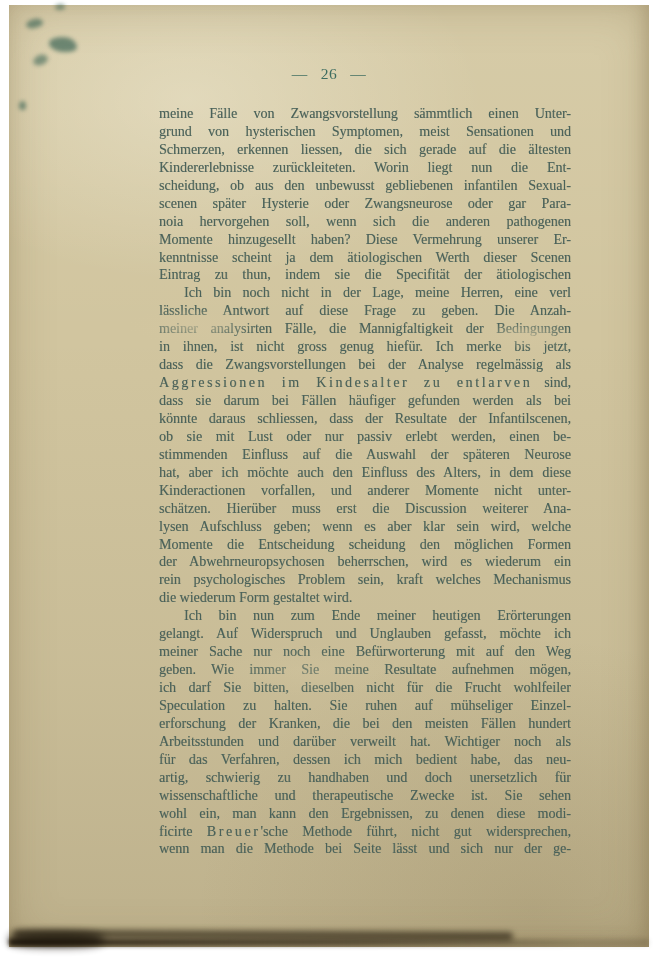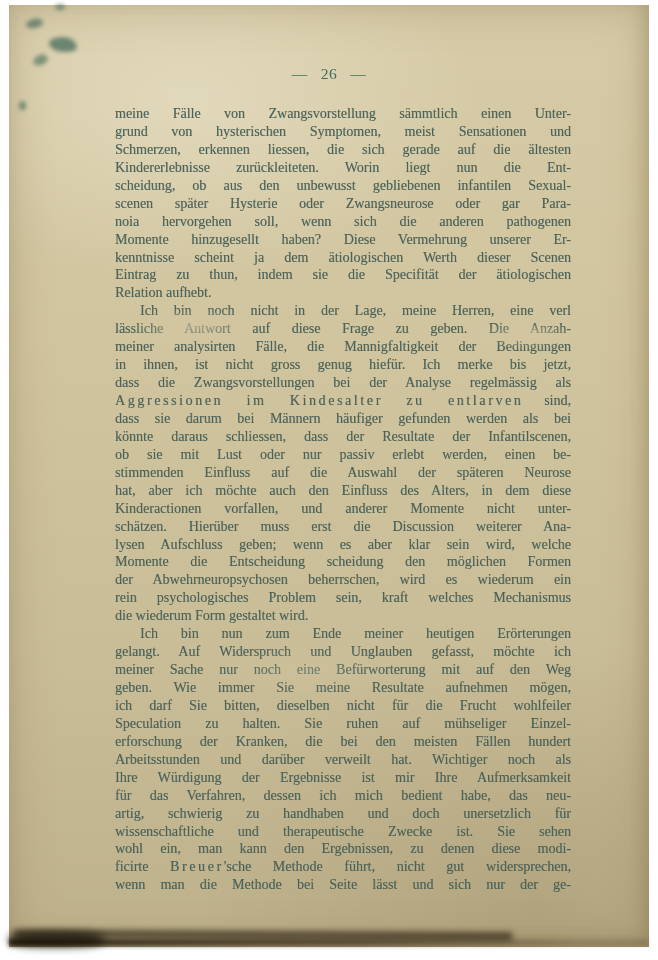--- a/index.html
+++ b/index.html
@@ -19,21 +19,21 @@
   .page-number{
     position:absolute;top:60px;left:0;width:100%;text-align:center;
     color:var(--num-ink,#3d6c60);font-size:15.5px;letter-spacing:.5px;
   }
   .page-number .num{margin:0 13px;}
   .text-block{
     position:absolute;left:106px;top:100px;width:456px;
     color:var(--ink,#4a625a);font-size:14px;
     text-shadow:0.4px 0.4px 0.6px rgba(60,80,72,.35);
   }
-  .line{height:17.95px;line-height:17.95px;text-align:justify;text-align-last:justify;overflow:hidden;}
+  .line{height:17.95px;line-height:17.95px;text-align:justify;text-align-last:justify;overflow:hidden;margin-left:44px;}
   .line.indent{padding-left:25px;}
   .line.no-fill{text-align-last:left;}
   .sp{letter-spacing:2.6px;}
   .stain{position:absolute;background:var(--stain,#235448);filter:blur(2px);
     border-radius:60% 40% 55% 45%/50% 60% 40% 50%;}
   #stain-a{left:17px;top:14px;width:17px;height:9px;transform:rotate(-12deg);opacity:.55;}
   #stain-b{left:40px;top:32px;width:28px;height:15px;transform:rotate(8deg);opacity:.6;}
   #stain-c{left:24px;top:50px;width:15px;height:10px;transform:rotate(-20deg);opacity:.5;}
   #stain-d{left:10px;top:96px;width:7px;height:9px;opacity:.55;}
   #stain-e{left:46px;top:-1px;width:10px;height:6px;opacity:.5;}
@@ -67,48 +67,46 @@
       <div class="line"><span class="n">meine Fälle von Zwangsvorstellung sämmtlich einen Unter-</span></div>
       <div class="line"><span class="n">grund von hysterischen Symptomen, meist Sensationen und</span></div>
       <div class="line"><span class="n">Schmerzen, erkennen liessen, die sich gerade auf die ältesten</span></div>
       <div class="line"><span class="n">Kindererlebnisse zurückleiteten. Worin liegt nun die Ent-</span></div>
       <div class="line"><span class="n">scheidung, ob aus den unbewusst gebliebenen infantilen Sexual-</span></div>
       <div class="line"><span class="n">scenen später Hysterie oder Zwangsneurose oder gar Para-</span></div>
       <div class="line"><span class="n">noia hervorgehen soll, wenn sich die anderen pathogenen</span></div>
       <div class="line"><span class="n">Momente hinzugesellt haben? Diese Vermehrung unserer Er-</span></div>
       <div class="line"><span class="n">kenntnisse scheint ja dem ätiologischen Werth dieser Scenen</span></div>
       <div class="line"><span class="n">Eintrag zu thun, indem sie die Specifität der ätiologischen</span></div>
-      <div class="line no-fill"><span class="n">Relation aufhebt.</span></div>
       <div class="line indent"><span class="n">Ich bin noch nicht in der Lage, meine Herren, eine verl</span></div>
       <div class="line"><span class="n">lässliche Antwort auf diese Frage zu geben. Die Anzah-</span></div>
       <div class="line"><span class="n">meiner analysirten Fälle, die Mannigfaltigkeit der Bedingungen</span></div>
       <div class="line"><span class="n">in ihnen, ist nicht gross genug hiefür. Ich merke bis jetzt,</span></div>
       <div class="line"><span class="n">dass die Zwangsvorstellungen bei der Analyse regelmässig als</span></div>
       <div class="line"><span class="sp">Aggressionen im Kindesalter zu entlarven</span><span class="n"> sind,</span></div>
-      <div class="line"><span class="n">dass sie darum bei Männern häufiger gefunden werden als bei</span></div>
+      <div class="line"><span class="n">dass sie darum bei Fällen häufiger gefunden werden als bei</span></div>
       <div class="line"><span class="n">könnte daraus schliessen, dass der Resultate der Infantilscenen,</span></div>
       <div class="line"><span class="n">ob sie mit Lust oder nur passiv erlebt werden, einen be-</span></div>
       <div class="line"><span class="n">stimmenden Einfluss auf die Auswahl der späteren Neurose</span></div>
       <div class="line"><span class="n">hat, aber ich möchte auch den Einfluss des Alters, in dem diese</span></div>
       <div class="line"><span class="n">Kinderactionen vorfallen, und anderer Momente nicht unter-</span></div>
       <div class="line"><span class="n">schätzen. Hierüber muss erst die Discussion weiterer Ana-</span></div>
       <div class="line"><span class="n">lysen Aufschluss geben; wenn es aber klar sein wird, welche</span></div>
       <div class="line"><span class="n">Momente die Entscheidung scheidung den möglichen Formen</span></div>
       <div class="line"><span class="n">der Abwehrneuropsychosen beherrschen, wird es wiederum ein</span></div>
       <div class="line"><span class="n">rein psychologisches Problem sein, kraft welches Mechanismus</span></div>
       <div class="line no-fill"><span class="n">die wiederum Form gestaltet wird.</span></div>
       <div class="line indent"><span class="n">Ich bin nun zum Ende meiner heutigen Erörterungen</span></div>
       <div class="line"><span class="n">gelangt. Auf Widerspruch und Unglauben gefasst, möchte ich</span></div>
       <div class="line"><span class="n">meiner Sache nur noch eine Befürworterung mit auf den Weg</span></div>
       <div class="line"><span class="n">geben. Wie immer Sie meine Resultate aufnehmen mögen,</span></div>
       <div class="line"><span class="n">ich darf Sie bitten, dieselben nicht für die Frucht wohlfeiler</span></div>
       <div class="line"><span class="n">Speculation zu halten. Sie ruhen auf mühseliger Einzel-</span></div>
       <div class="line"><span class="n">erforschung der Kranken, die bei den meisten Fällen hundert</span></div>
       <div class="line"><span class="n">Arbeitsstunden und darüber verweilt hat. Wichtiger noch als</span></div>
-      <div class="line"><span class="n">Ihre Würdigung der Ergebnisse ist mir Ihre Aufmerksamkeit</span></div>
       <div class="line"><span class="n">für das Verfahren, dessen ich mich bedient habe, das neu-</span></div>
       <div class="line"><span class="n">artig, schwierig zu handhaben und doch unersetzlich für</span></div>
       <div class="line"><span class="n">wissenschaftliche und therapeutische Zwecke ist. Sie sehen</span></div>
       <div class="line"><span class="n">wohl ein, man kann den Ergebnissen, zu denen diese modi-</span></div>
       <div class="line"><span class="n">ficirte </span><span class="sp">Breuer</span><span class="n">'sche Methode führt, nicht gut widersprechen,</span></div>
       <div class="line"><span class="n">wenn man die Methode bei Seite lässt und sich nur der ge-</span></div>
     </div>
 
   <div class="fade" id="fade-a"></div>
   <div class="fade" id="fade-b"></div>

